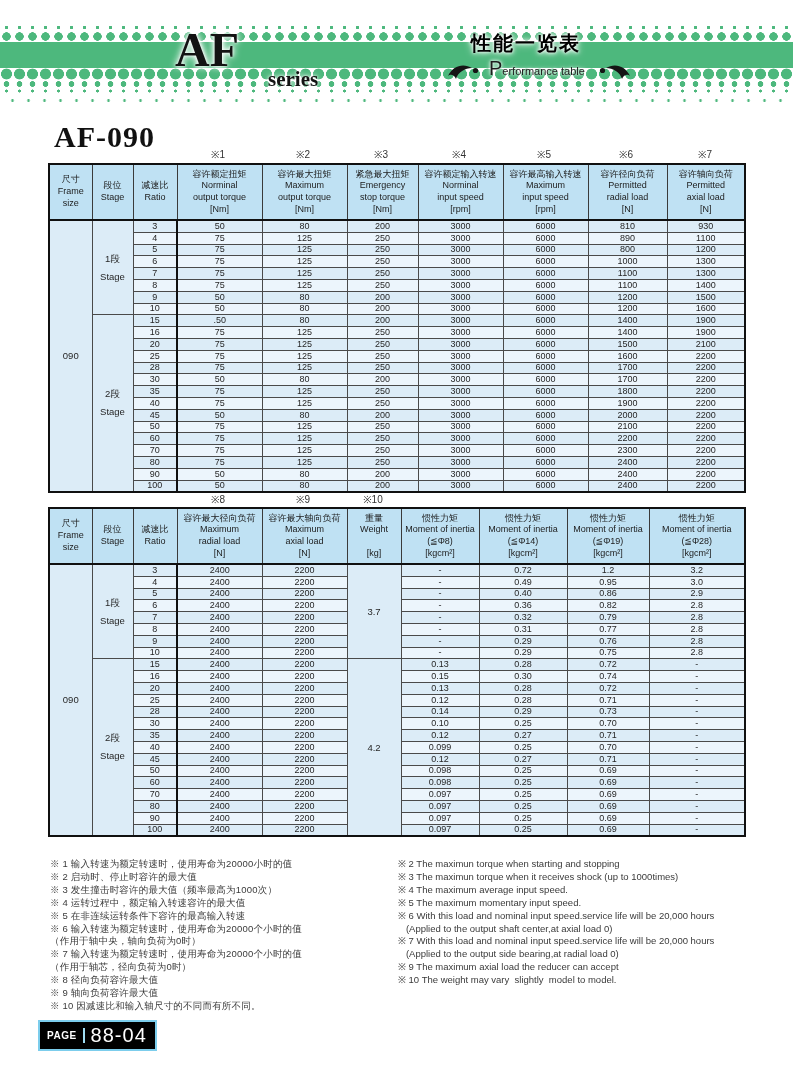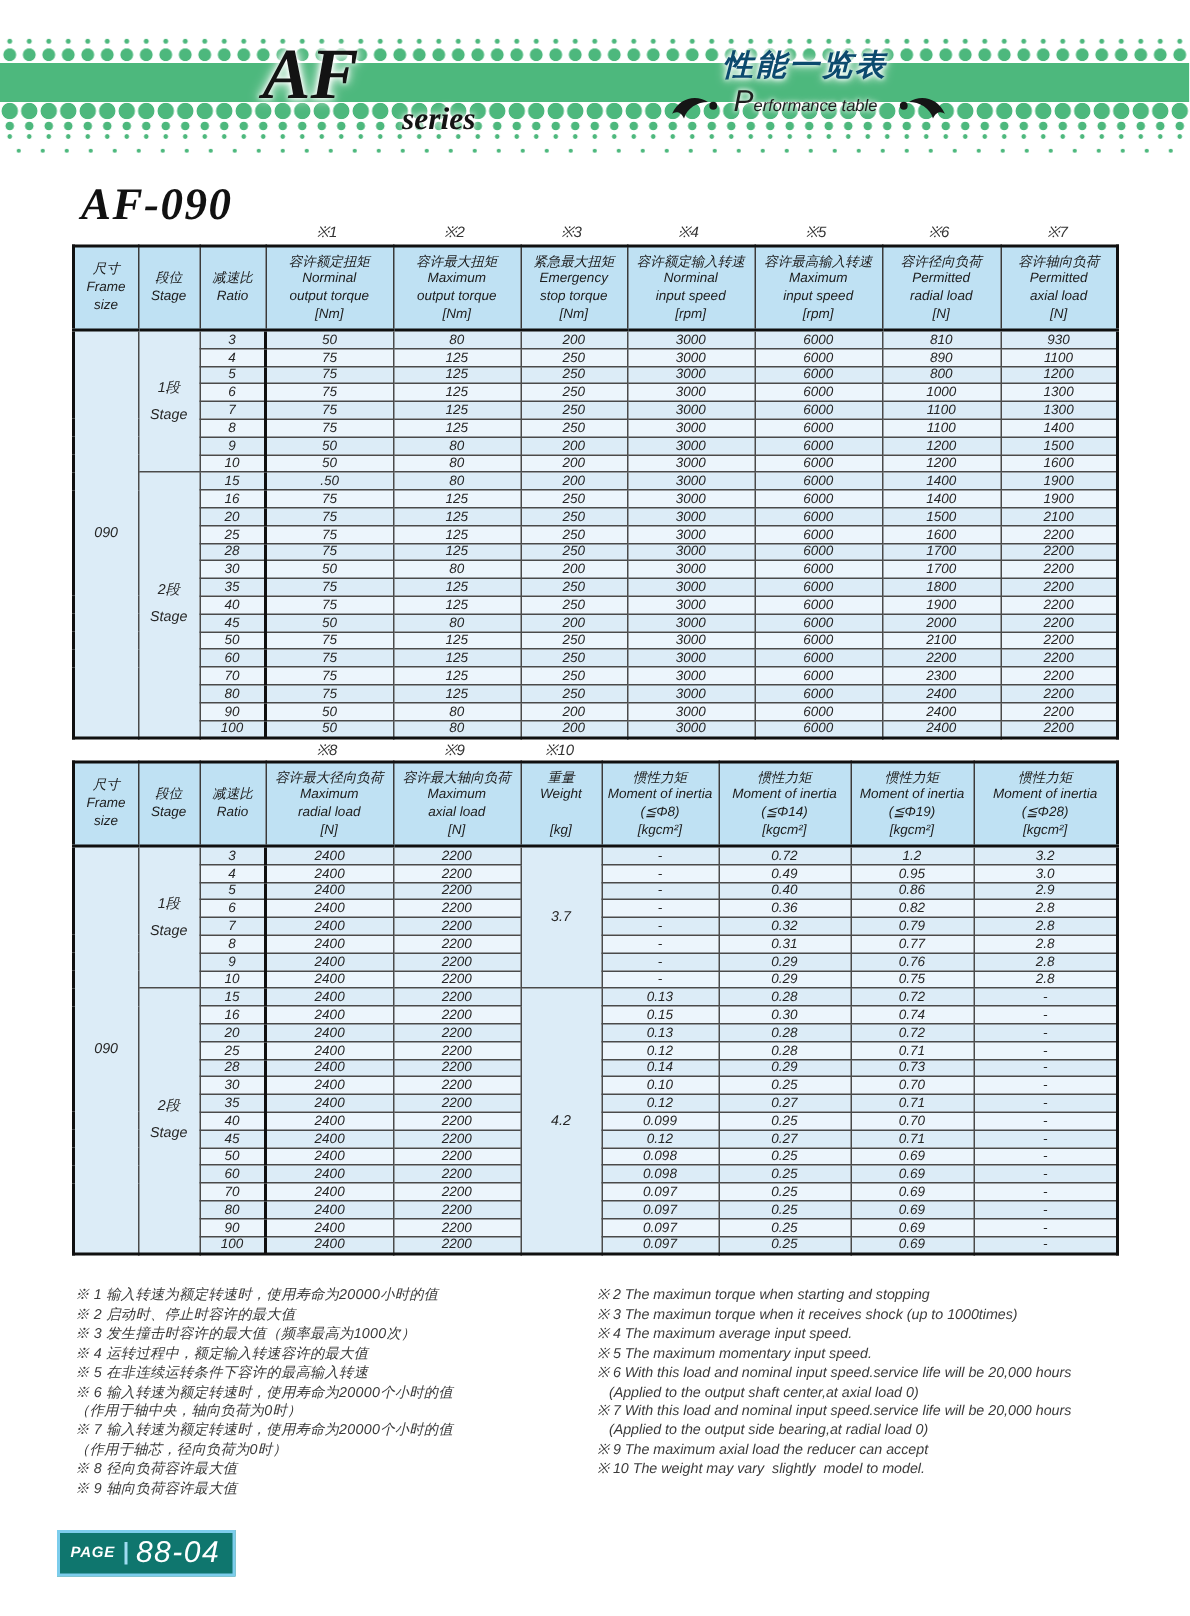--- a/index.html
+++ b/index.html
@@ -1,34 +1,34 @@
 <!DOCTYPE html>
 <html><head>
 <meta charset="utf-8">
 <style>
   html,body{margin:0;padding:0;background:#fff;}
   .page{position:relative;width:793px;height:1077px;background:#fff;overflow:hidden;
-        font-family:"Liberation Sans",sans-serif;color:#222;font-style:italic;}
+        font-family:"Liberation Sans",sans-serif;color:#222;}
 
   
   .banner{position:absolute;left:0;top:24px;width:793px;height:84px;}
   .bstrip{width:100%;background-position:center;}
   .b1{height:7px; background-image:radial-gradient(circle,#4db87d 0 1.4px,transparent 1.9px);background-size:13px 7px;}
   .b2{height:11px;background-image:radial-gradient(circle,#4db87d 0 4px,transparent 4.5px);background-size:13px 11px;}
   .b3{height:26px;background:#4db87d;}
   .b4{height:12px;background-image:radial-gradient(circle,#4db87d 0 5.2px,transparent 5.7px);background-size:13px 12px;}
   .b5{height:8px; background-image:radial-gradient(circle,#4db87d 0 2.6px,transparent 3.1px);background-size:13px 8px;}
   .b6{height:6px; background-image:radial-gradient(circle,#4db87d 0 1.3px,transparent 1.8px);background-size:13px 6px;}
   .b7{height:5px;margin-top:4px;background-image:radial-gradient(circle,#4db87d 0 1.1px,transparent 1.6px);background-size:16px 5px;}
   .af-big{position:absolute;left:175px;top:2px;font-family:"Liberation Serif",serif;font-weight:700;
           font-size:48px;line-height:1;color:#131313;
           text-shadow:0 0 3px #fff,0 0 6px #fff,0 0 9px #fff;}
   .af-series{position:absolute;left:268px;top:33px;font-family:"Liberation Serif",serif;font-weight:700;
           font-size:21px;color:#131313;text-shadow:0 0 3px #fff,0 0 6px #fff;margin-top:10px;}
-  .cn-title{position:absolute;left:482px;top:6px;font-size:20px;font-weight:700;letter-spacing:2px;color:#0c4a6e;
+  .cn-title{position:absolute;left:471px;top:6px;font-size:20px;font-weight:700;letter-spacing:2px;color:#000000;
           text-shadow:0 0 3px #fff,0 0 5px #fff,0 0 8px #fff;}
   .perf{position:absolute;left:489px;top:33px;color:#1d1d1d;font-size:11px;
           text-shadow:0 0 3px #fff,0 0 5px #fff;}
   .perf .cap{font-size:20px;}
   .swash{position:absolute;top:38px;}
   .swash.left{left:446px;}
   .swash.right{left:596px;transform:scaleX(-1);}
 
   
   .model-title{position:absolute;left:54px;top:120px;font-family:"Liberation Serif",serif;
@@ -53,21 +53,21 @@
   .dtable td.c3{border-left:2px solid #101010;}
 
   
   .notes{position:absolute;top:858px;font-size:9.5px;color:#3a3a3a;}
   .notes .ln{white-space:pre-wrap;line-height:12.9px;}
   .notes.cn{left:50px;width:348px;letter-spacing:0.2px;}
   .notes.en{left:398px;width:392px;}
 
   
   .page-badge{position:absolute;left:38px;top:1020px;display:flex;align-items:center;gap:6px;
-          background:#0f766e;border:2px solid #7ccdec;padding:2px 8px 2px 7px;}
+          background:#000000;border:2px solid #7ccdec;padding:2px 8px 2px 7px;}
   .page-badge .lbl{color:#fff;font-weight:700;font-size:10px;letter-spacing:0.5px;}
   .page-badge .bar{width:2px;height:15px;background:#9fdcf2;}
   .page-badge .num{color:#fff;font-size:20px;letter-spacing:1px;}
 </style>
 </head>
 <body>
 
 <div class="page">
 
   <div class="banner">
@@ -680,20 +680,21 @@
       <div class="ln">※ 2 启动时、停止时容许的最大值</div>
       <div class="ln">※ 3 发生撞击时容许的最大值（频率最高为1000次）</div>
       <div class="ln">※ 4 运转过程中，额定输入转速容许的最大值</div>
       <div class="ln">※ 5 在非连续运转条件下容许的最高输入转速</div>
       <div class="ln">※ 6 输入转速为额定转速时，使用寿命为20000个小时的值</div>
       <div class="ln">（作用于轴中央，轴向负荷为0时）</div>
       <div class="ln">※ 7 输入转速为额定转速时，使用寿命为20000个小时的值</div>
       <div class="ln">（作用于轴芯，径向负荷为0时）</div>
       <div class="ln">※ 8 径向负荷容许最大值</div>
       <div class="ln">※ 9 轴向负荷容许最大值</div>
+      <div class="ln">※ 10 因减速比和输入轴尺寸的不同而有所不同。</div>
     </div>
   <div class="notes en">
       <div class="ln">※ 2 The maximun torque when starting and stopping</div>
       <div class="ln">※ 3 The maximun torque when it receives shock (up to 1000times)</div>
       <div class="ln">※ 4 The maximum average input speed.</div>
       <div class="ln">※ 5 The maximum momentary input speed.</div>
       <div class="ln">※ 6 With this load and nominal input speed.service life will be 20,000 hours</div>
       <div class="ln">   (Applied to the output shaft center,at axial load 0)</div>
       <div class="ln">※ 7 With this load and nominal input speed.service life will be 20,000 hours</div>
       <div class="ln">   (Applied to the output side bearing,at radial load 0)</div>

